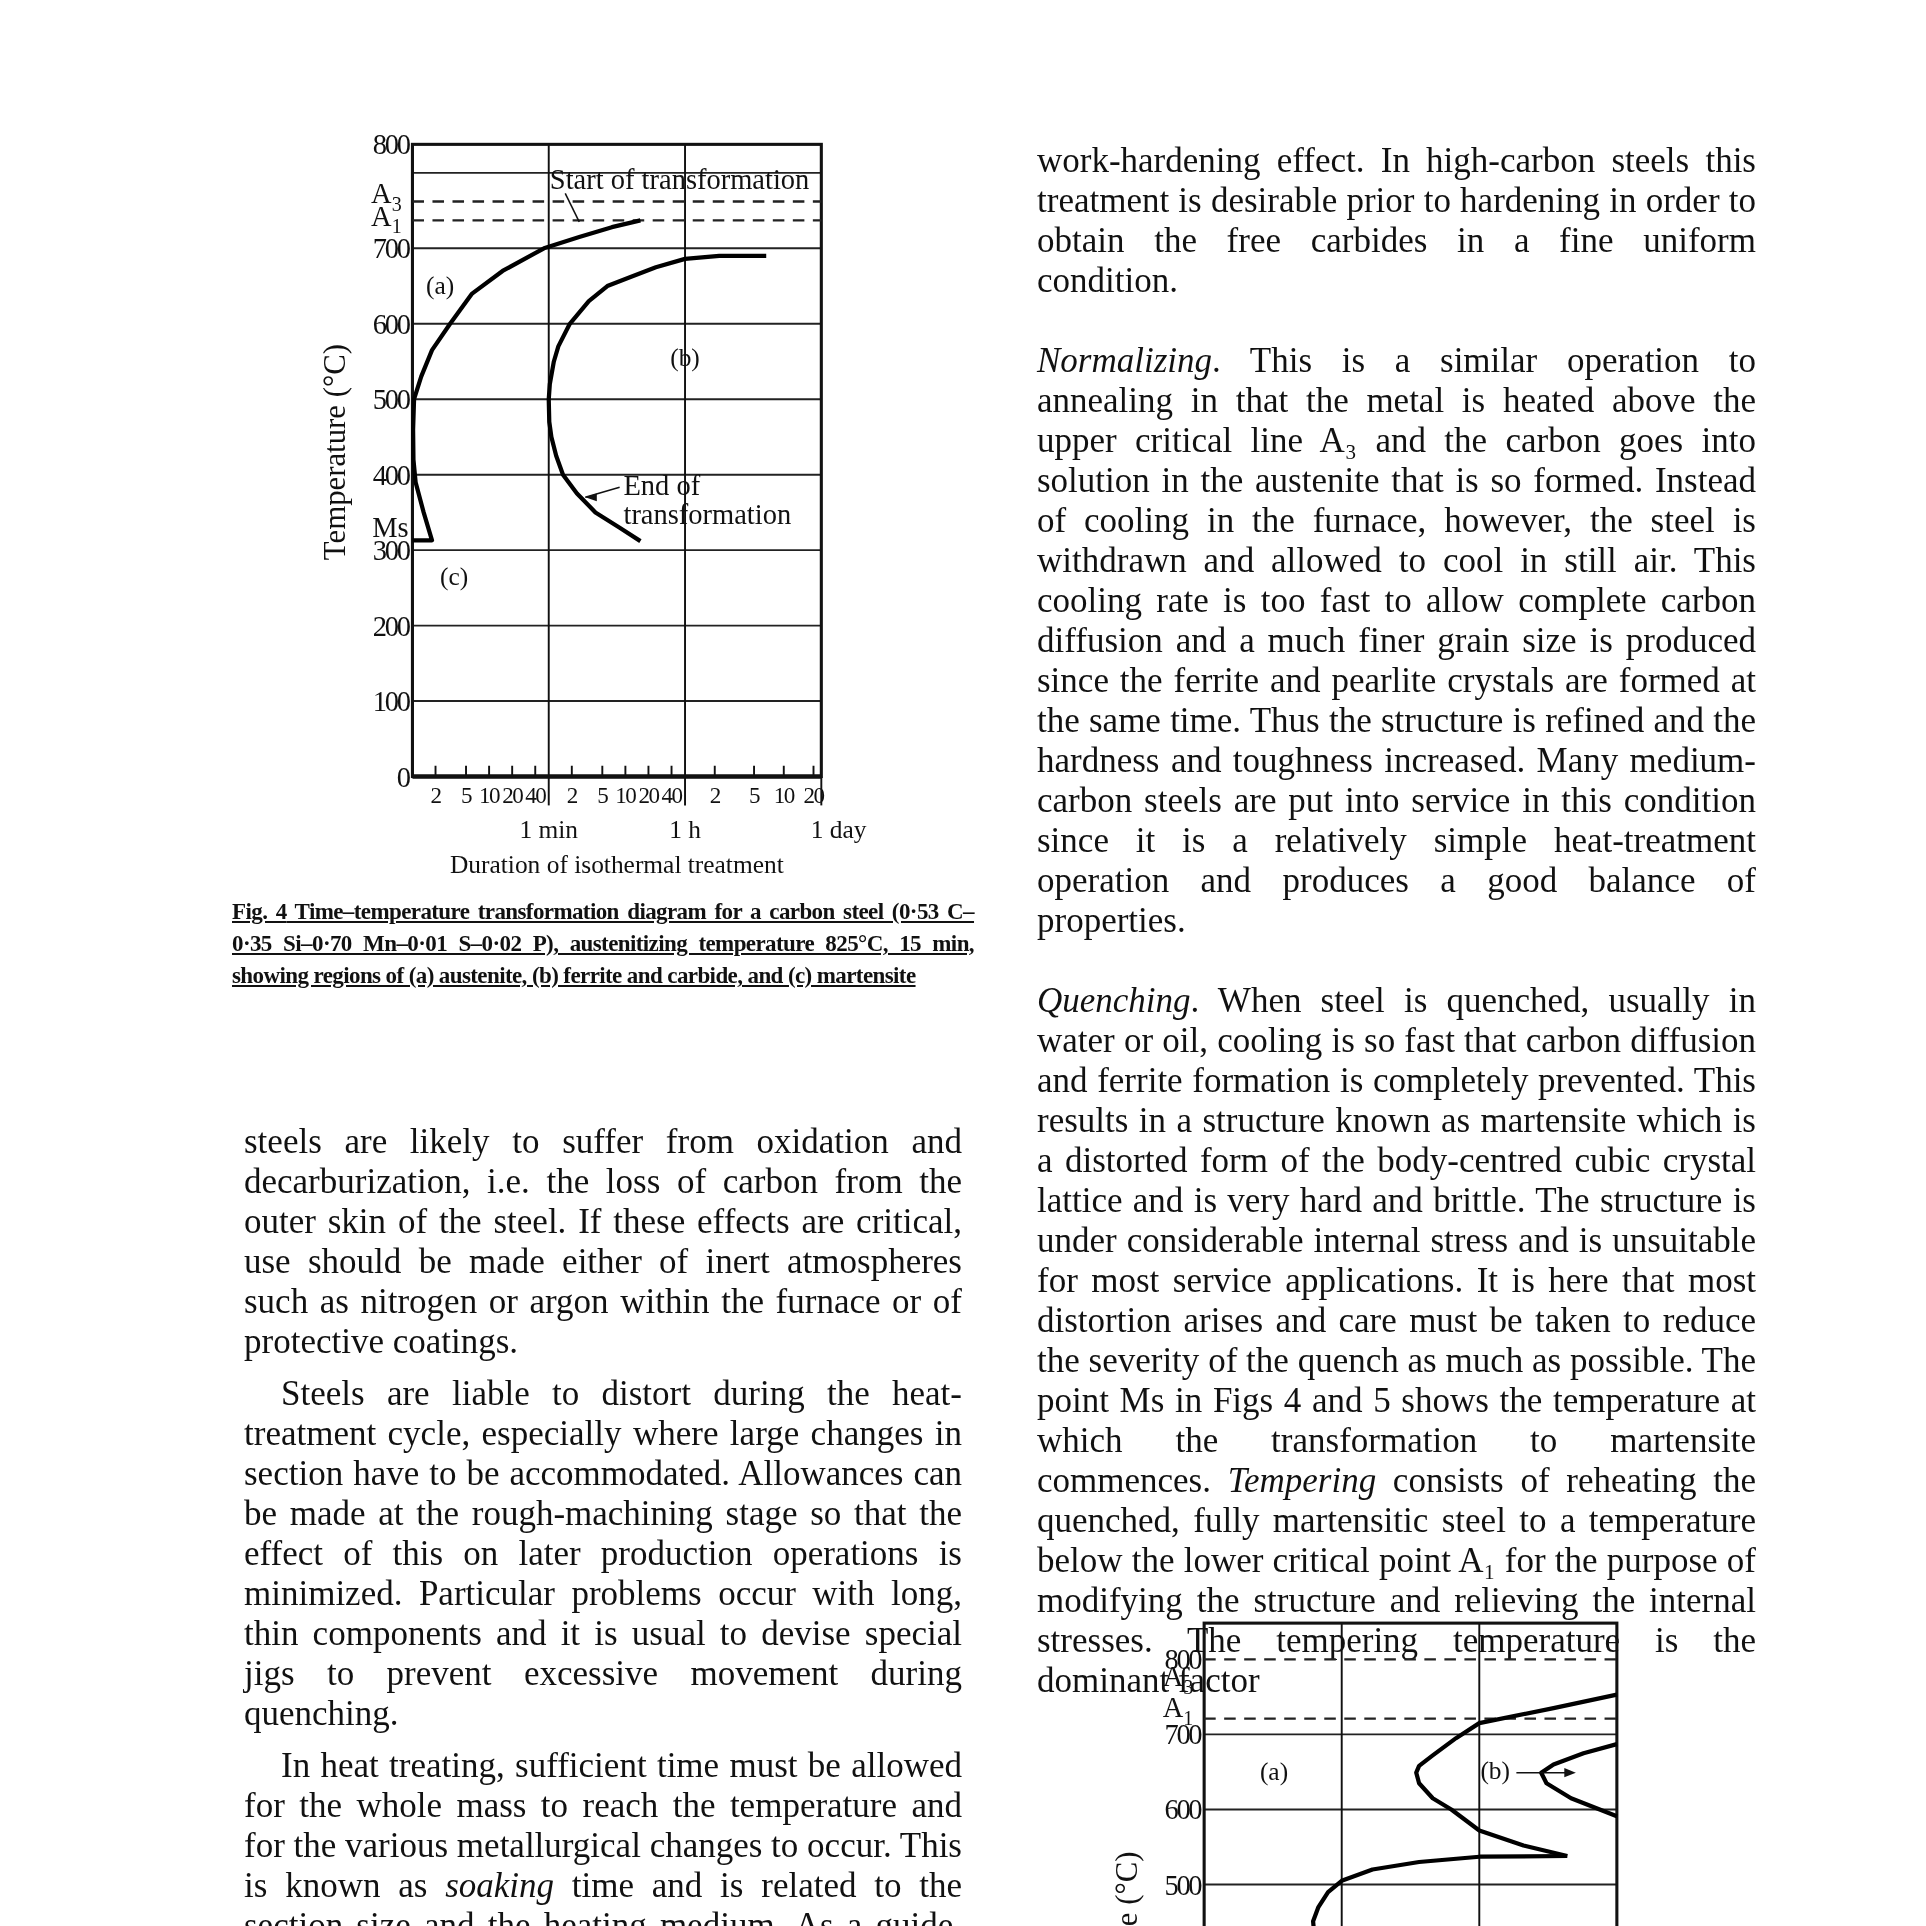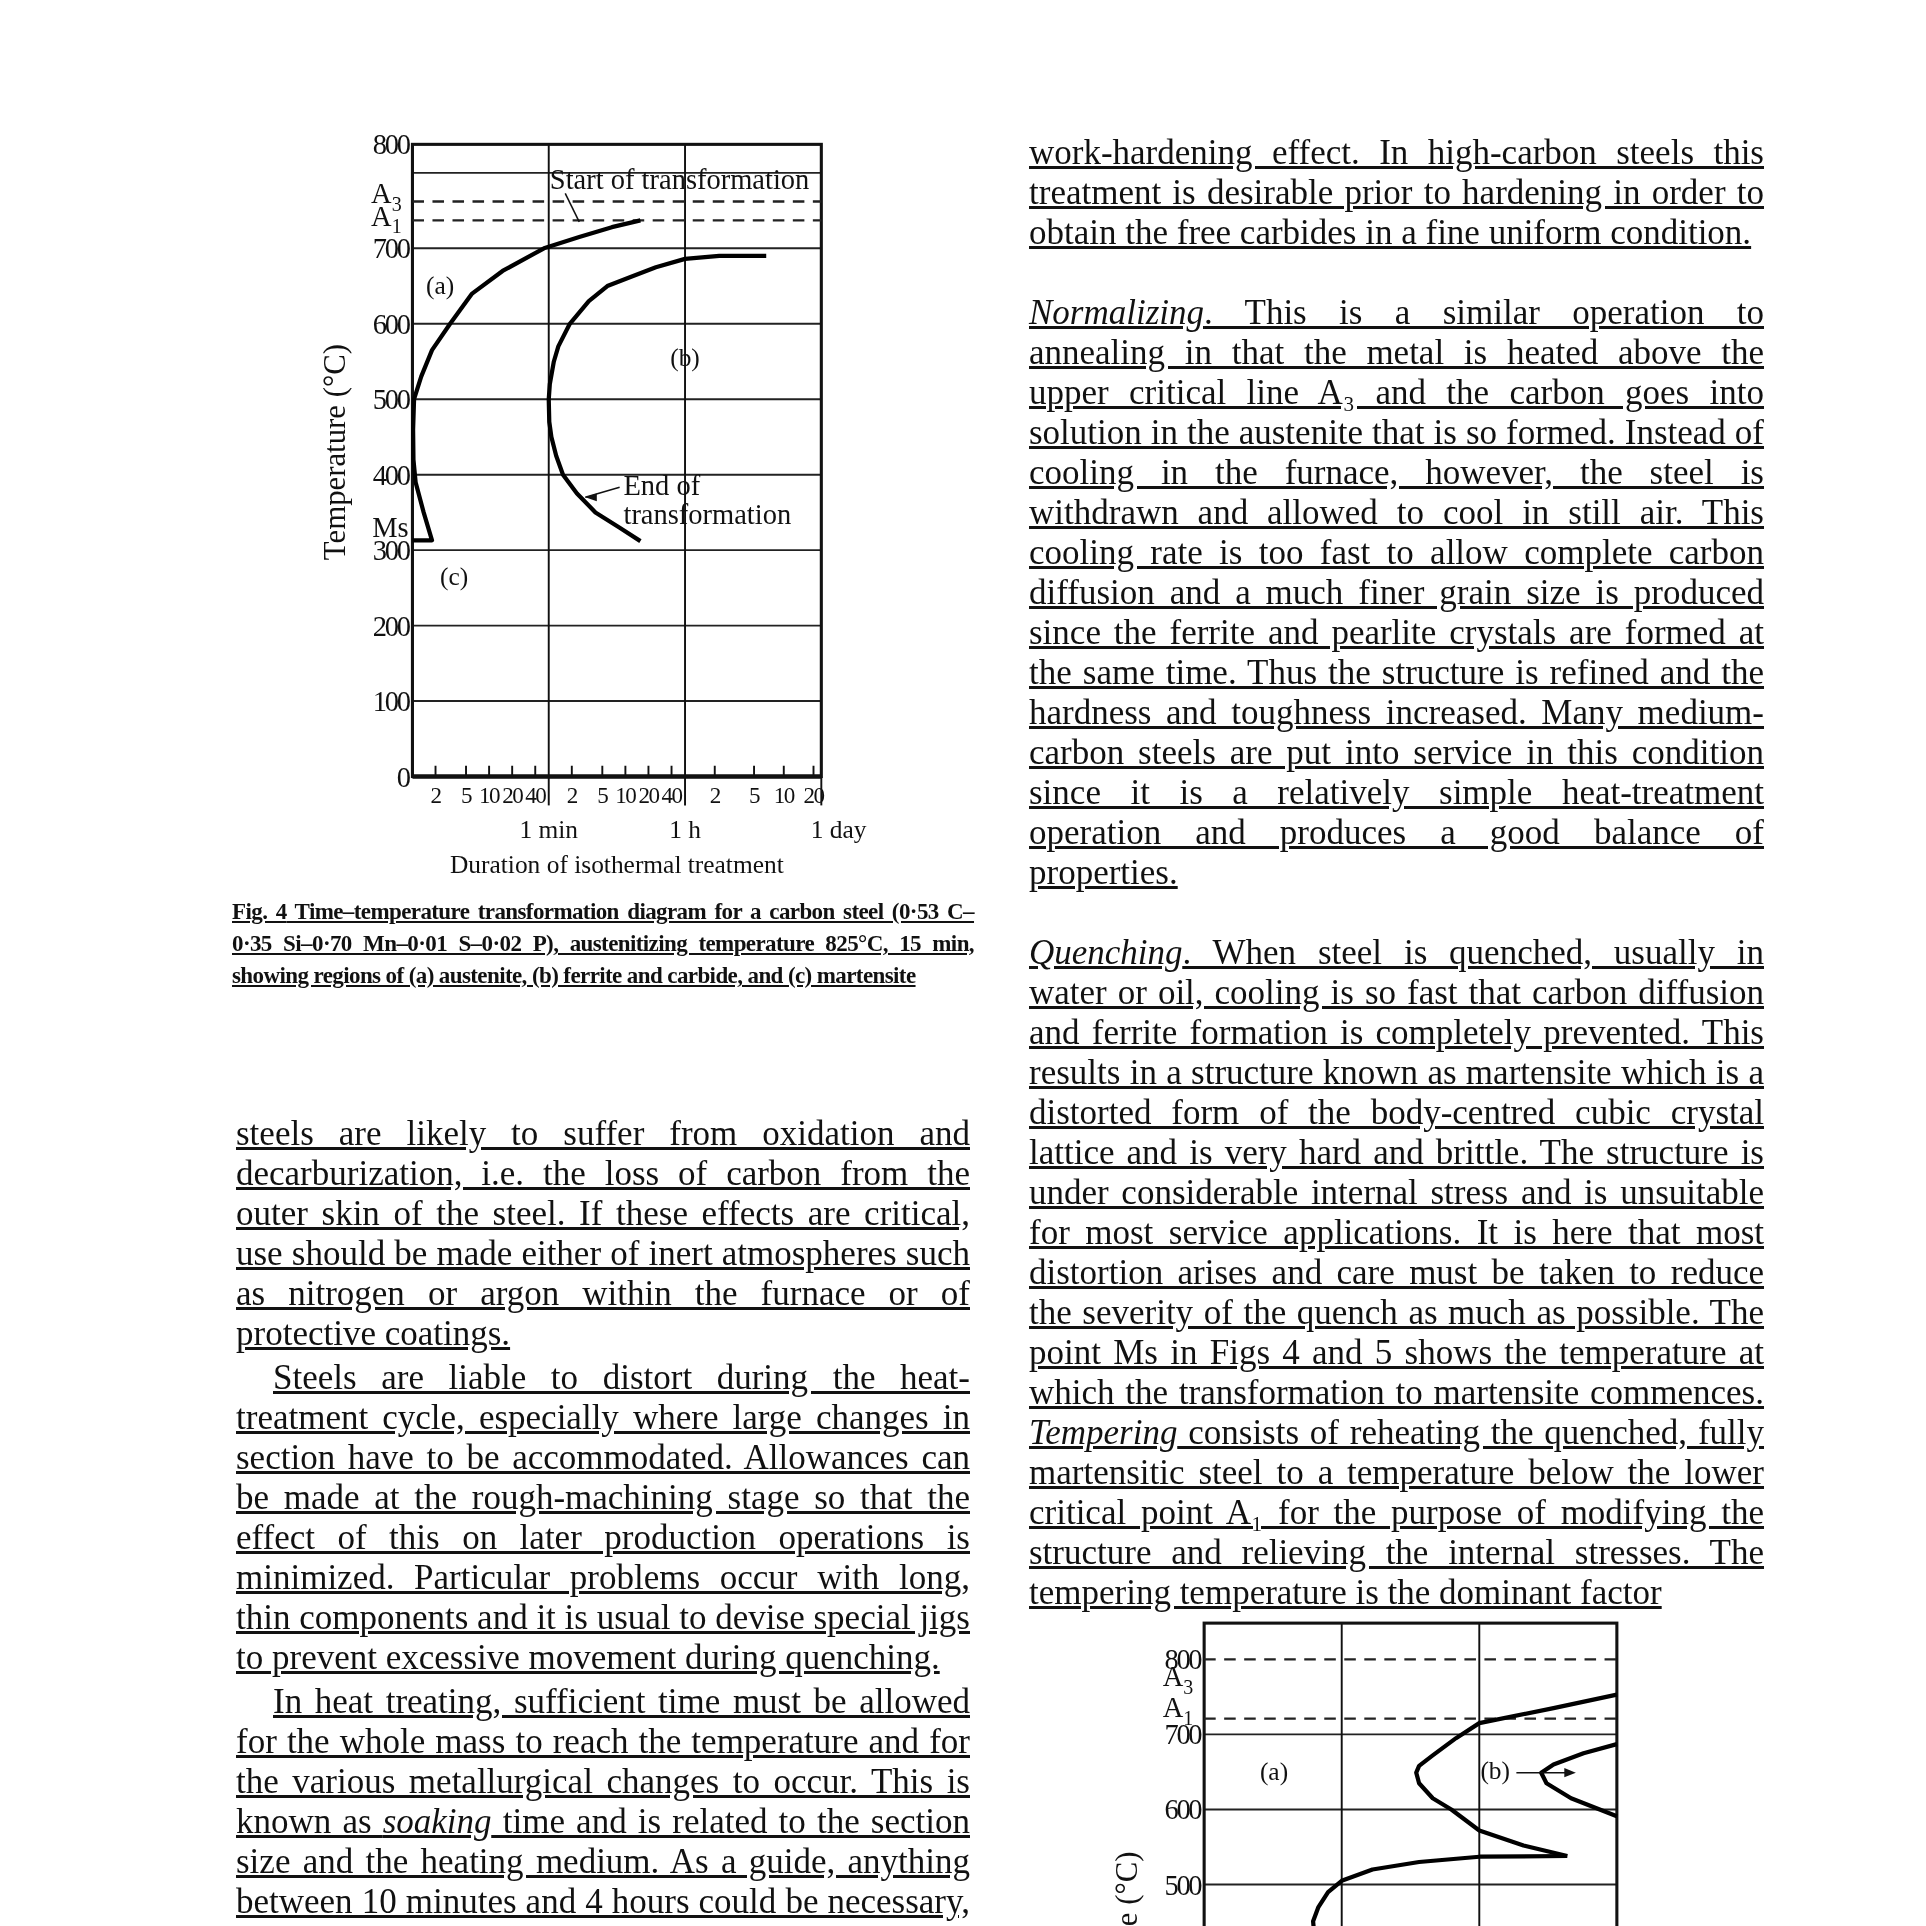--- a/index.html
+++ b/index.html
@@ -1,18 +1,18 @@
 <!DOCTYPE html>
 <html style="font-size:6.2px"><head>
 <meta charset="utf-8">
 <style>
   html, body { margin:0; padding:0; background:#ffffff; }
   body { width:1990px; height:2814px; position:relative; overflow:hidden; color:#111; font-family:"Liberation Serif", serif; }
   .col { position:absolute; font-size:35px; line-height:40px; text-align:justify; }
-  .col p { margin:4px;text-decoration:underline; }
+  .col p { margin:12px; }
   .col p.indent { text-indent:37px; }
   .col p.gap { margin-top:40px; }
   .col em { font-style:italic; }
   .caption { position:absolute; font-family:"Liberation Serif", serif; font-weight:bold; font-size:23px; line-height:32px; text-align:justify; letter-spacing:-0.6px; }
   .caption .fignum { font-weight:bold; }
   svg { position:absolute; overflow:visible; }
   svg text { font-family:"Liberation Serif", serif; fill:#111; }
   .grid { stroke:#222; stroke-width:5; }
   .vgrid { stroke:#111; stroke-width:5; }
   .frame { stroke:#111; stroke-width:8; fill:none; }

